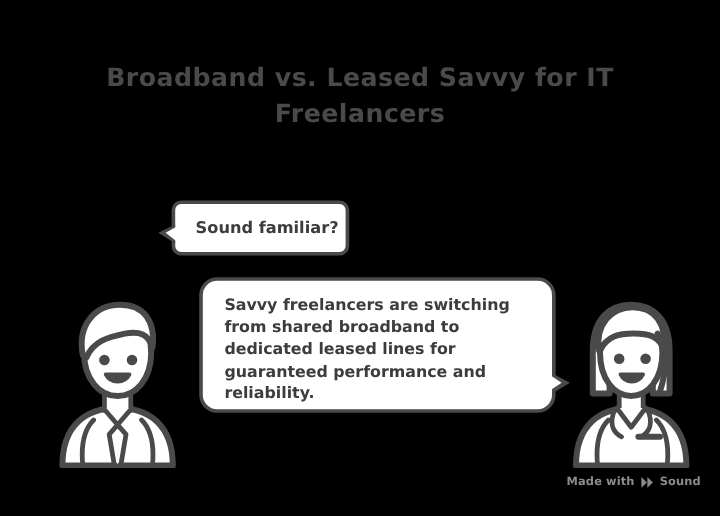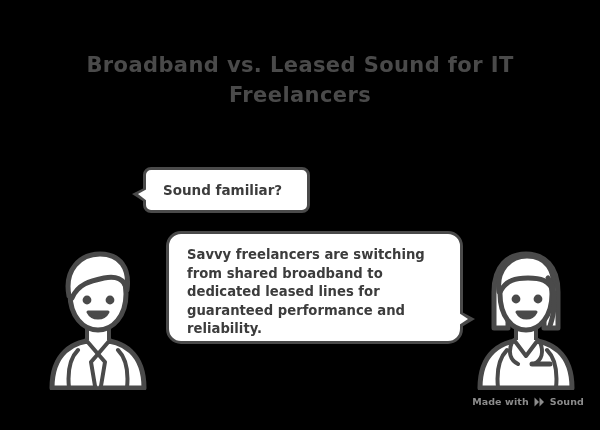--- a/index.html
+++ b/index.html
@@ -41,21 +41,21 @@
     border-radius: 14px;
     box-sizing: border-box;
     color: #3c3c3c;
     font-family: "DejaVu Sans", sans-serif;
     font-weight: 700;
   }
 
   #bubble-small {
     left: 143px;
     top: 167px;
-    width: 167px;
+    width: 148px;
     height: 46px;
     font-size: 13.5px;
     line-height: 40px;
     padding-left: 17px;
     border-radius: 8px;
   }
   #bubble-small .bubble-text {
     display: block;
     white-space: nowrap;
   }
@@ -140,21 +140,21 @@
   #watermark .wm-mark {
     display: inline-block;
     line-height: 0;
   }
 </style>
 </head>
 <body>
 
 <div id="canvas">
 
-  <div id="title">Broadband vs. Leased Sound for IT Freelancers</div>
+  <div id="title">Broadband vs. Leased Savvy for IT Freelancers</div>
 
   <div id="bubble-small" class="bubble">
     <span class="tail-outer"></span>
     <span class="tail-inner"></span>
     <span class="bubble-text">Sound familiar?</span>
   </div>
 
   <div id="bubble-large" class="bubble">
     <span class="tail-outer"></span>
     <span class="tail-inner"></span>

